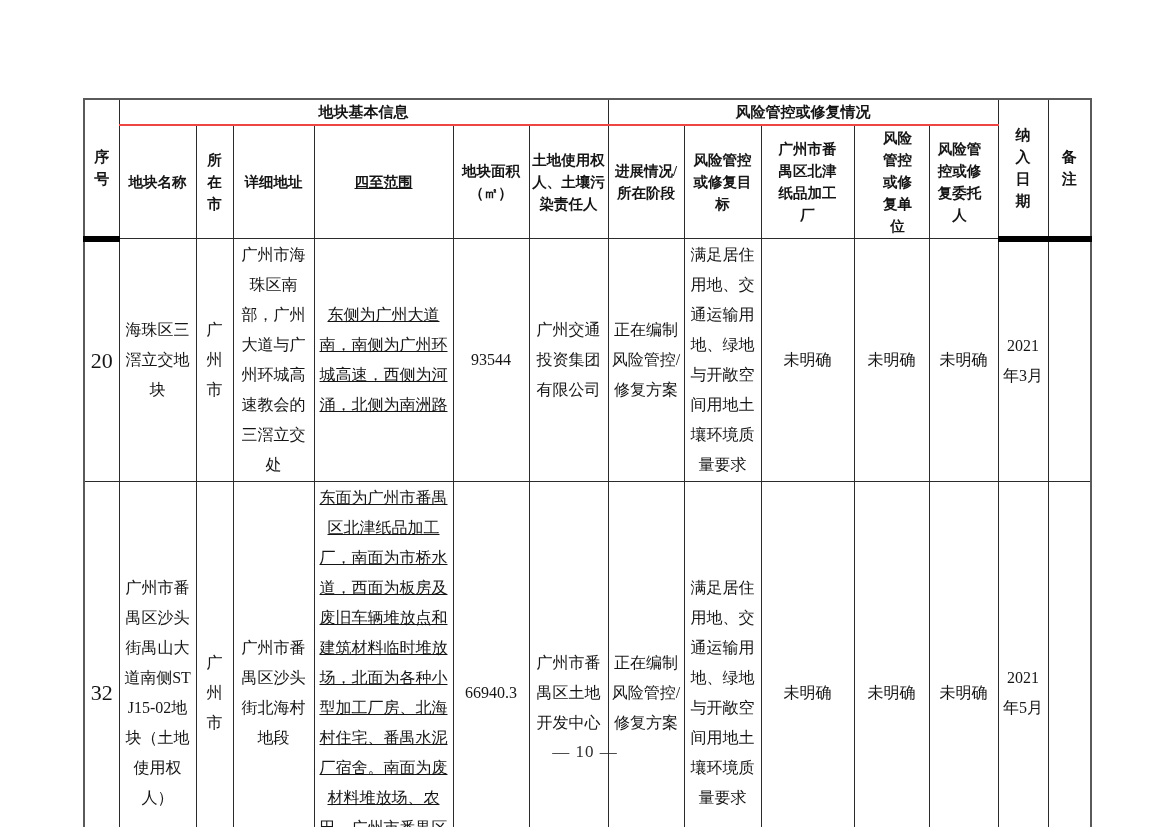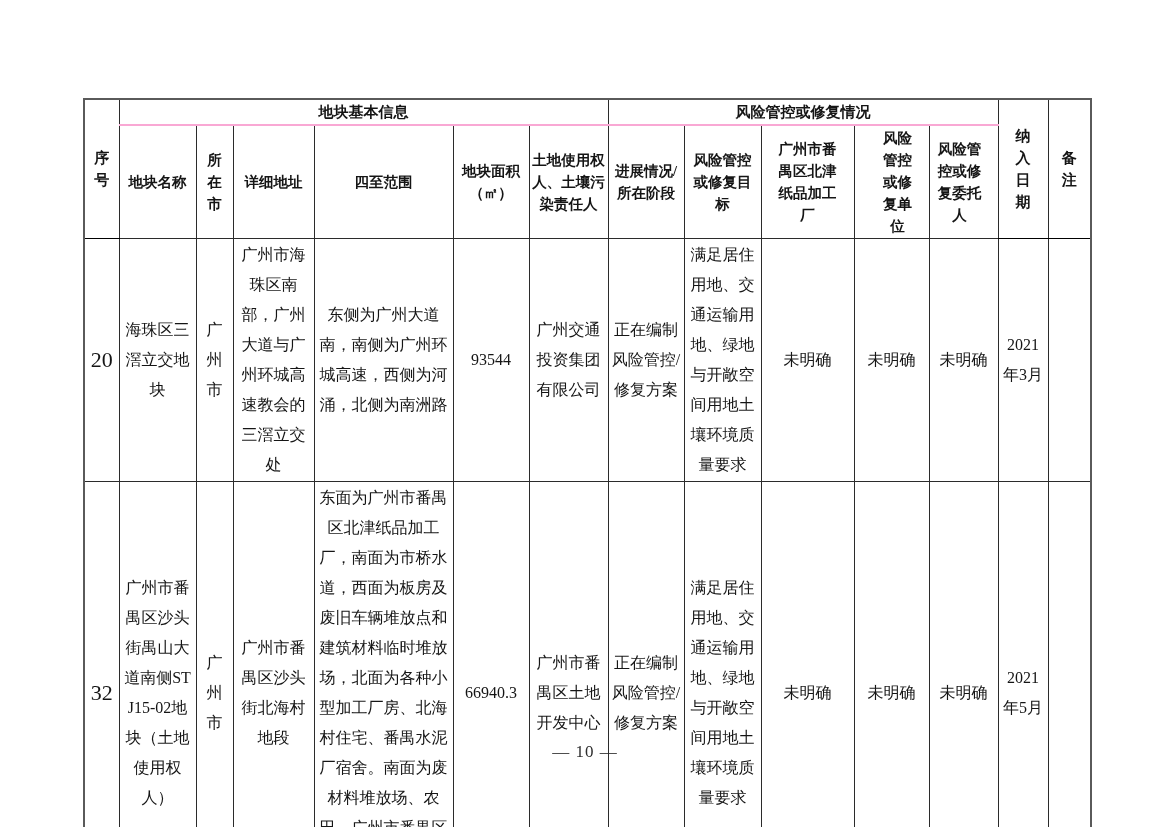--- a/index.html
+++ b/index.html
@@ -29,27 +29,27 @@
   }
   .doc-table th {
     font-weight: bold;
     font-size: 14.5px;
     line-height: 22px;
   }
   .doc-table td {
     font-size: 16px;
     line-height: 30px;
   }
-  tr.group-row th { border-bottom: 2px solid #f9a8d4; font-size: 15px; }
-  tr.group-row th.span-both { border-bottom: 1px solid #000000; }
+  tr.group-row th { border-bottom: 2px solid #ef4444; font-size: 15px; }
+  tr.group-row th.span-both { border-bottom: 6px solid #000000; }
 
   
   .c-name    { padding-left: 8px;  padding-right: 8px;  }
   .c-addr    { padding-left: 4px;  padding-right: 4px;  }
-  .c-bound   { padding-left: 6px;  padding-right: 6px;  }
+  .c-bound   { padding-left: 6px;  padding-right: 6px; text-decoration: underline;  }
   .c-owner   { padding-left: 11px; padding-right: 11px; }
   .c-prog    { padding-left: 10px; padding-right: 10px; }
   .c-target  { padding-left: 10px; padding-right: 10px; }
   th.c-plan  { padding-left: 12px; padding-right: 12px; }
   th.c-rem   { padding-left: 25px; padding-right: 13px; }
   th.c-cli   { padding-right: 10px; }
   .c-date    { padding-left: 3px;  padding-right: 3px;  }
   td.c-serial{ font-size: 22px; }
 
   

